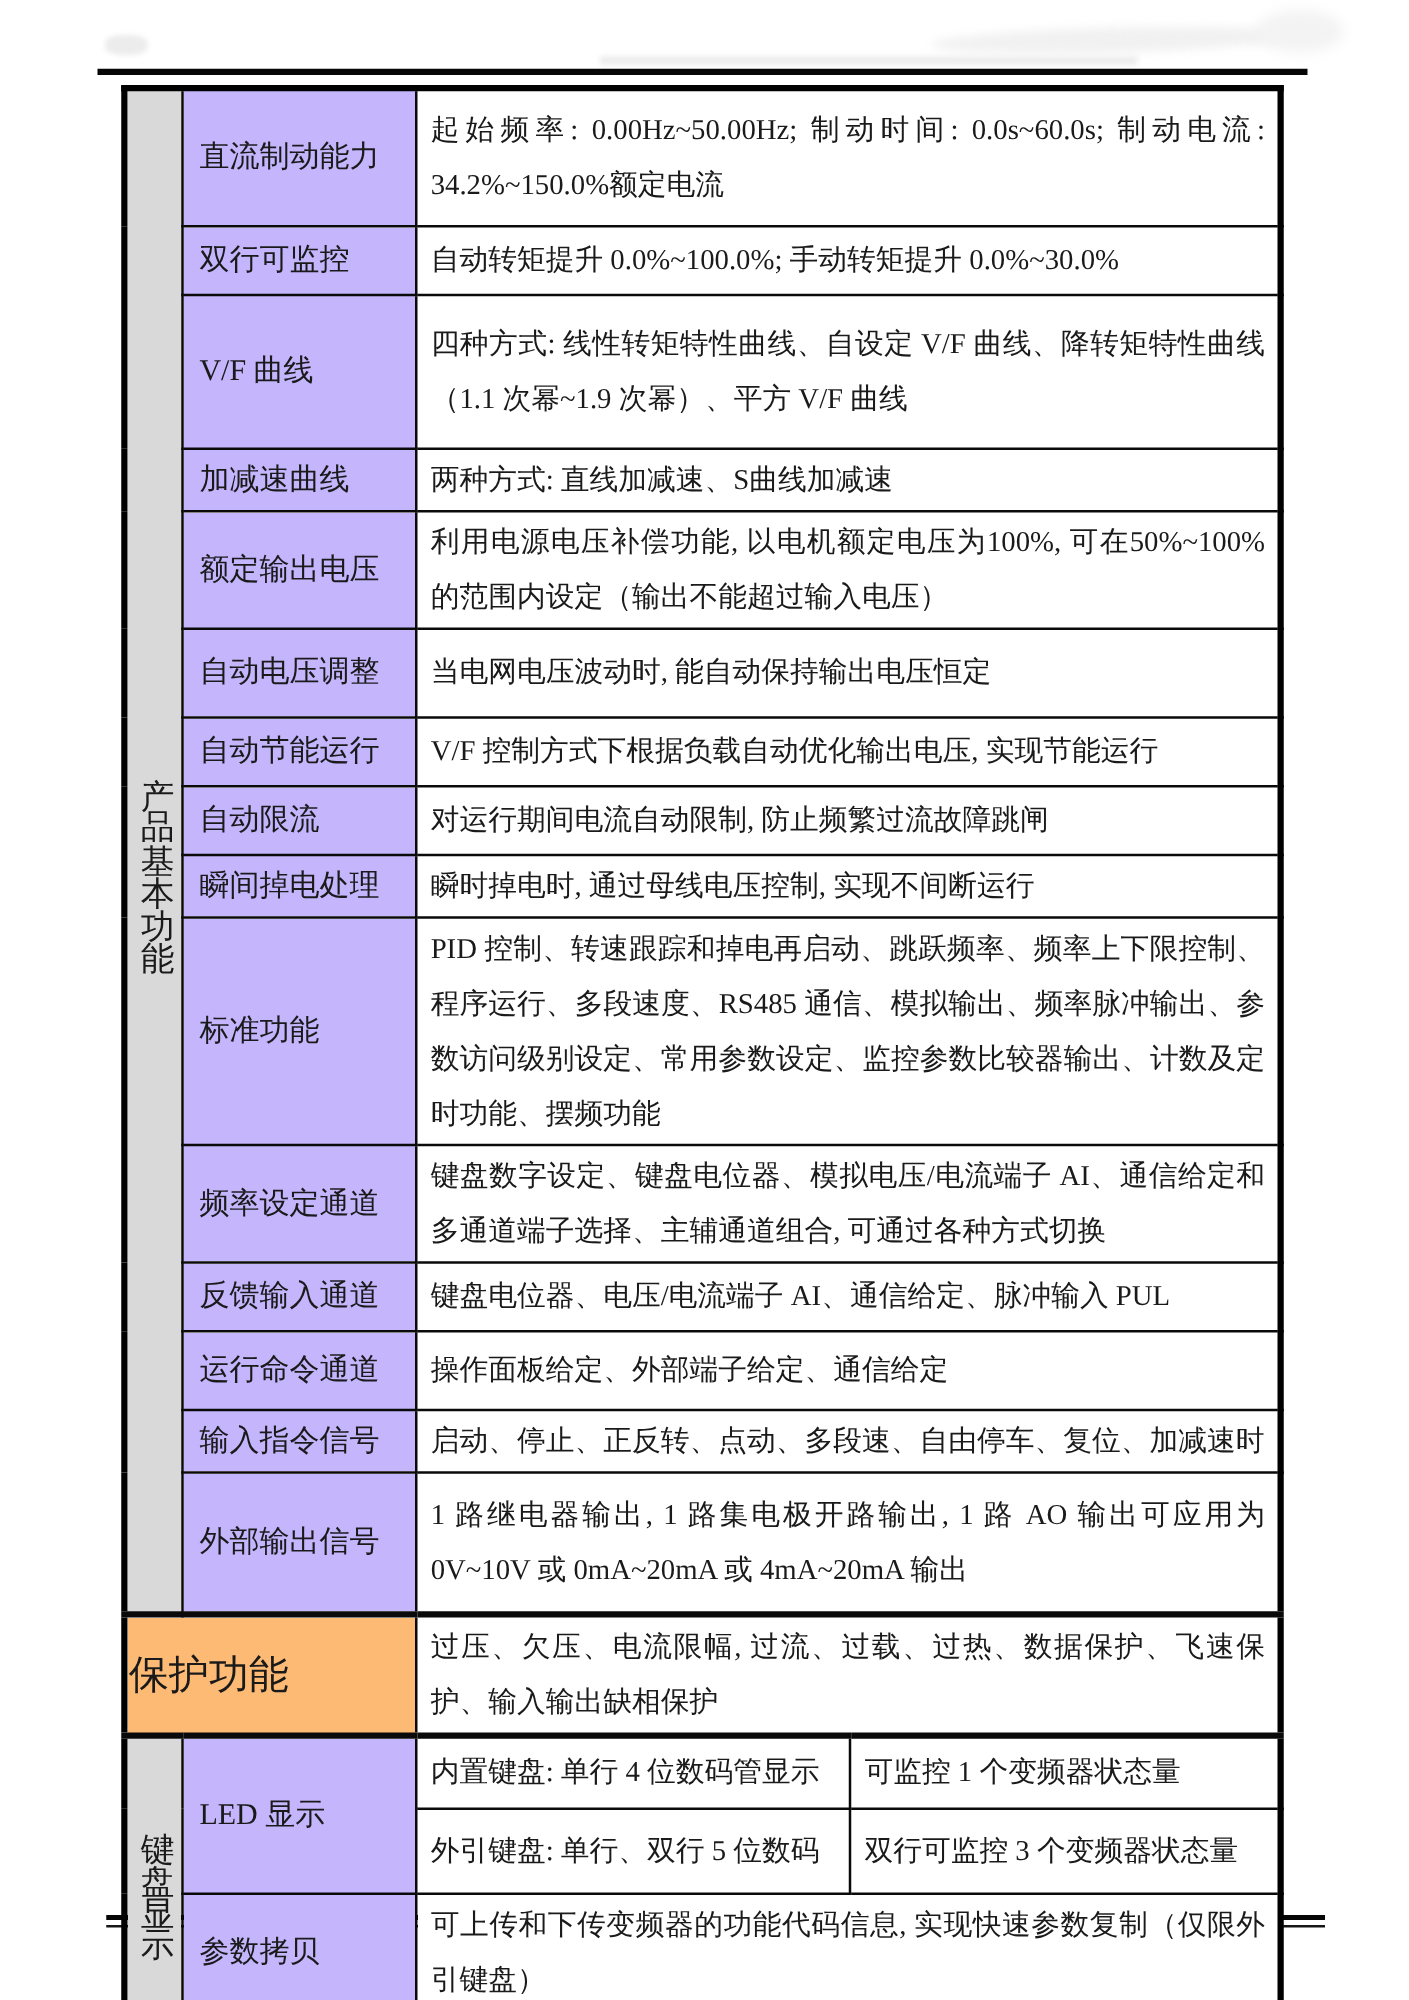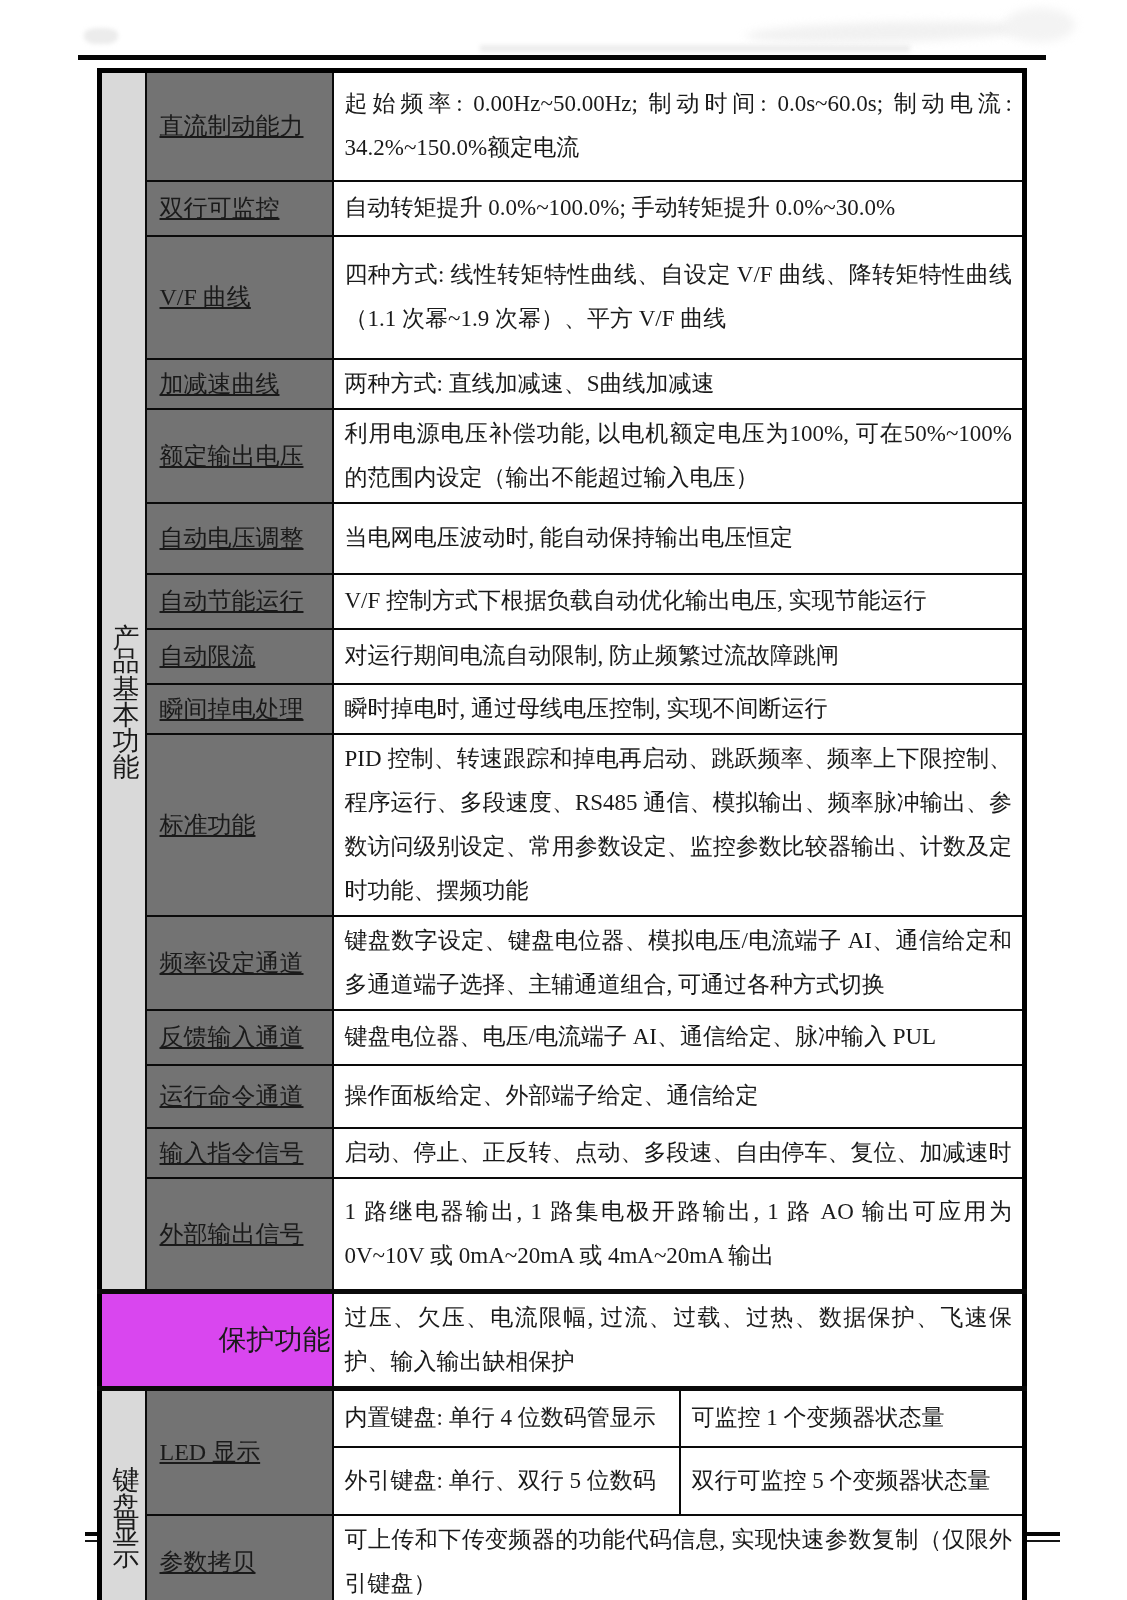--- a/index.html
+++ b/index.html
@@ -47,39 +47,38 @@
     display:inline-block;
     writing-mode:vertical-rl;
     text-orientation:upright;
     font-size:27px;
     letter-spacing:26px;
     line-height:46px;
     white-space:nowrap;
   }
 
   td.label {
-    background:#737373;
+    background:#c4b5fd;
     font-size:24px;
     padding:4px 6px 4px 13px;
     vertical-align:middle;
     line-height:32px;
-    text-decoration:underline;
   }
   td.desc {
     background:#ffffff;
     font-size:23px;
     padding:2px 10px 2px 11px;
     vertical-align:middle;
     text-align:justify;
     line-height:44px;
   }
   td.prot {
-    background:#d946ef;
-    font-size:28px;
-    text-align:right;
+    background:#fdba74;
+    font-size:32px;
+    text-align:left;
     vertical-align:middle;
   }
 </style>
 </head>
 <body>
 
 <div class="smudge smudge-a"></div>
 <div class="smudge smudge-b"></div>
 <div class="smudge smudge-c"></div>
 <div class="smudge smudge-d"></div>
@@ -168,20 +167,20 @@
     <tr class="thick" style="height:58px">
       <td class="vhead" rowspan="3">
         <span class="vtext">键盘显示</span>
       </td>
       <td class="label" rowspan="2">LED 显示</td>
       <td class="desc">内置键盘: 单行 4 位数码管显示</td>
       <td class="desc">可监控 1 个变频器状态量</td>
     </tr>
     <tr style="height:68px">
       <td class="desc">外引键盘: 单行、双行 5 位数码</td>
-      <td class="desc">双行可监控 5 个变频器状态量</td>
+      <td class="desc">双行可监控 3 个变频器状态量</td>
     </tr>
     <tr style="height:83px">
       <td class="label">参数拷贝</td>
       <td class="desc" colspan="2">可上传和下传变频器的功能代码信息, 实现快速参数复制（仅限外引键盘）</td>
     </tr>
   </tbody>
 </table>
 
 </body></html>

